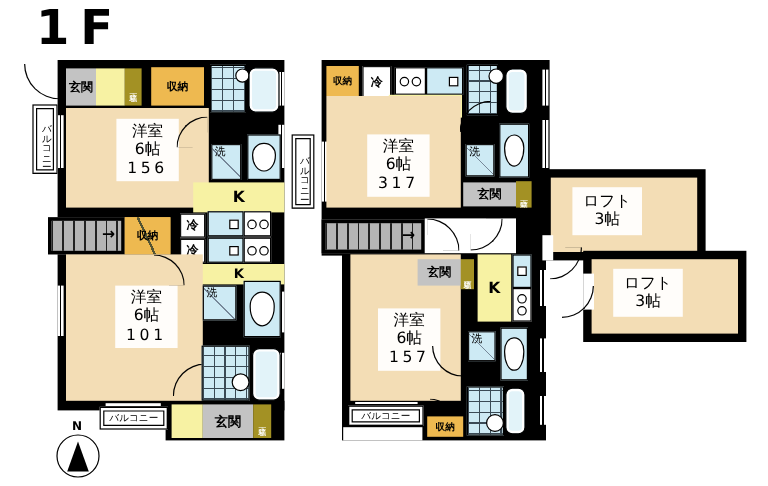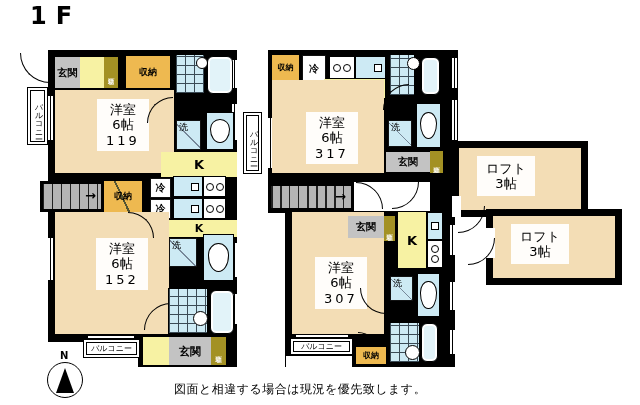--- a/index.html
+++ b/index.html
@@ -1,21 +1,21 @@
 <!DOCTYPE html>
 <html><head>
 <meta charset="utf-8">
 <style>
   html,body{margin:0;padding:0;background:#fff;}
   .plan{position:relative;width:640px;height:405px;background:#fff;overflow:hidden;
         font-family:"DejaVu Sans",sans-serif;color:#000;}
   .z{position:absolute;box-sizing:border-box;}
   .wall{background:#000;}
   .white{background:#fff;}
-  .title{font-size:24px;font-weight:bold;letter-spacing:9px;line-height:1;}
+  .title{font-size:40px;font-weight:bold;letter-spacing:9px;line-height:1;}
   .room{background:#f3ddb5;}
   .k{background:#f7f2a3;display:flex;align-items:center;justify-content:center;
      font-size:13px;font-weight:bold;}
   .sto{background:#eeb950;display:flex;align-items:center;justify-content:center;
        font-size:9px;font-weight:bold;white-space:nowrap;overflow:hidden;}
   .sto.diag{background-image:linear-gradient(65deg,transparent 46%,#553 46%,#553 50%,transparent 50%),
             linear-gradient(#eeb950,#eeb950);}
   .olv{background:#a39124;color:#fff;writing-mode:vertical-rl;text-orientation:upright;
        font-size:6.5px;line-height:1;display:flex;align-items:center;justify-content:center;overflow:hidden;}
   .gen{background:#c3c3c3;display:flex;align-items:center;justify-content:center;
@@ -81,21 +81,21 @@
   <div class="z olv" style="left:104px;top:57px;width:14px;height:31px;">下駄箱</div>
   <div class="z sto" style="left:126px;top:56px;width:44px;height:32px;">収納</div>
   <div class="z gridbath" style="left:175px;top:54px;width:30px;height:40px;"></div>
   <div class="z sinkc" style="left:196px;top:57px;width:12px;height:12px;"></div>
   <div class="z tub" style="left:207px;top:56px;width:26px;height:38px;"></div>
 
   <div class="z room" style="left:55px;top:90px;width:119px;height:83px;"></div>
   <div class="z rlabel" style="left:97px;top:99px;width:52px;height:52px;">
     <span>洋室</span>
     <span>6帖</span>
-    <span class="num">119</span>
+    <span class="num">156</span>
   </div>
   <div class="z arc" style="left:147px;top:97px;width:26px;height:26px;transform:rotate(90deg);"></div>
   <div class="z wash" style="left:176px;top:120px;width:25px;height:30px;">洗</div>
   <div class="z toilet" style="left:206px;top:112px;width:28px;height:38px;">
       <div class="bowl"></div>
     </div>
 
   <div class="z k" style="left:161px;top:152px;width:76px;height:25px;">K</div>
   <div class="z fridge" style="left:150px;top:178px;width:21px;height:20px;">冷</div>
   <div class="z fridge" style="left:150px;top:199px;width:21px;height:20px;">冷</div>
@@ -116,21 +116,21 @@
   <div class="z k" style="left:161px;top:220px;width:76px;height:17px;font-size:11px;">K</div>
 
   <div class="z stairs" style="left:40px;top:181px;width:64px;height:31px;"></div>
   <div class="z arrow" style="left:85px;top:189px;"></div>
   <div class="z sto diag" style="left:104px;top:181px;width:38px;height:31px;">収納</div>
 
   <div class="z room" style="left:55px;top:212px;width:114px;height:122px;"></div>
   <div class="z rlabel" style="left:96px;top:238px;width:52px;height:52px;">
     <span>洋室</span>
     <span>6帖</span>
-    <span class="num">152</span>
+    <span class="num">101</span>
   </div>
   <div class="z arc" style="left:128px;top:212px;width:26px;height:26px;transform:rotate(180deg);"></div>
   <div class="z arc" style="left:144px;top:303px;width:27px;height:27px;transform:rotate(90deg);"></div>
   <div class="z wash" style="left:169px;top:238px;width:28px;height:29px;">洗</div>
   <div class="z toilet" style="left:203px;top:234px;width:31px;height:47px;">
       <div class="bowl"></div>
     </div>
   <div class="z gridbath" style="left:168px;top:288px;width:40px;height:46px;"></div>
   <div class="z tub" style="left:210px;top:290px;width:24px;height:44px;"></div>
   <div class="z sinkc" style="left:193px;top:311px;width:15px;height:15px;"></div>
@@ -200,21 +200,21 @@
   <div class="z" style="left:427px;top:212px;width:16px;height:56px;display:flex;flex-direction:column;">
     <div class="csink" style="flex:1;"></div>
     <div class="cburn v" style="flex:1;">
         <i></i>
         <i></i>
       </div>
   </div>
   <div class="z rlabel" style="left:315px;top:257px;width:52px;height:52px;">
     <span>洋室</span>
     <span>6帖</span>
-    <span class="num">307</span>
+    <span class="num">157</span>
   </div>
   <div class="z arc" style="left:360px;top:288px;width:26px;height:26px;"></div>
   <div class="z wash" style="left:390px;top:276px;width:23px;height:25px;">洗</div>
   <div class="z toilet" style="left:417px;top:273px;width:23px;height:44px;">
       <div class="bowl"></div>
     </div>
   <div class="z gridbath" style="left:389px;top:322px;width:31px;height:41px;"></div>
   <div class="z tub" style="left:421px;top:323px;width:17px;height:39px;"></div>
   <div class="z sinkc" style="left:405px;top:345px;width:15px;height:15px;"></div>
   <div class="z arc" style="left:358px;top:332px;width:20px;height:20px;transform:rotate(180deg);"></div>
@@ -231,15 +231,14 @@
   <div class="z room" style="left:493px;top:216px;width:122px;height:62px;"></div>
   <div class="z rlabel" style="left:511px;top:224px;width:58px;height:40px;">
     <span>ロフト</span>
     <span>3帖</span>
   </div>
   <div class="z white" style="left:452px;top:196px;width:9px;height:21px;"></div>
   <div class="z white" style="left:486px;top:228px;width:9px;height:30px;"></div>
   <div class="z arc" style="left:458px;top:206px;width:27px;height:27px;transform:rotate(270deg);"></div>
   <div class="z arc" style="left:468px;top:238px;width:27px;height:27px;transform:rotate(270deg);"></div>
 
-  <div class="z disc" style="left:160px;top:381px;width:280px;">図面と相違する場合は現況を優先致します。</div>
 
 </div>
 
 </body></html>

